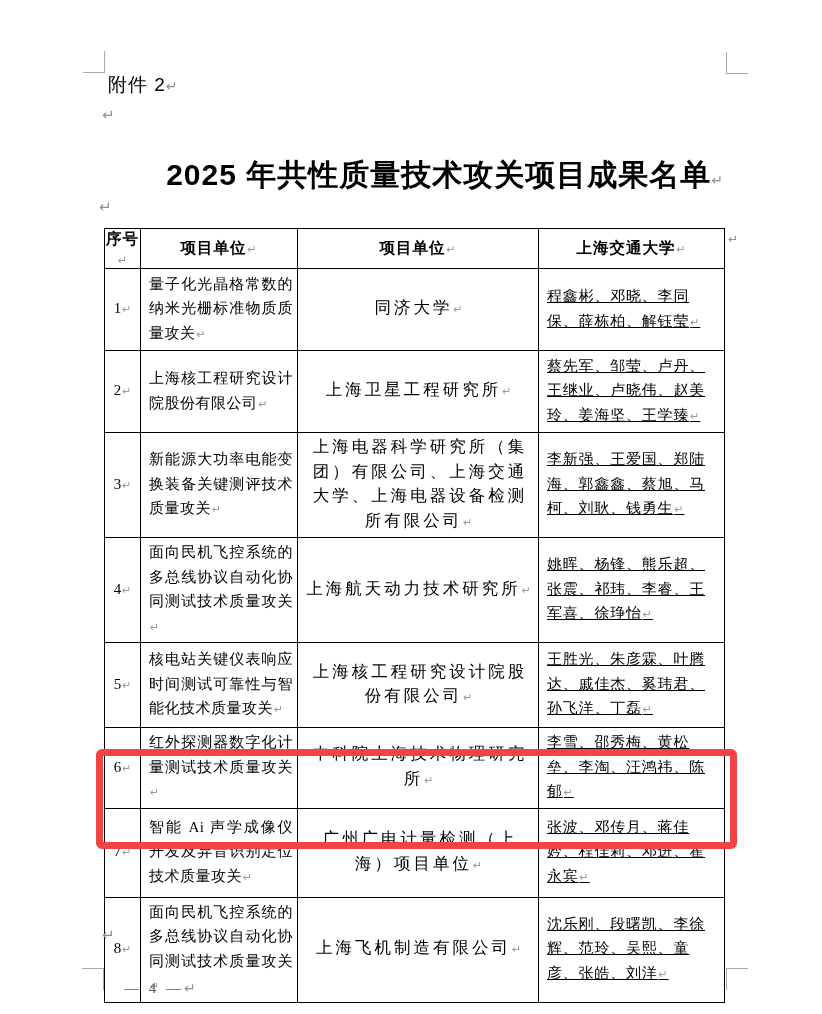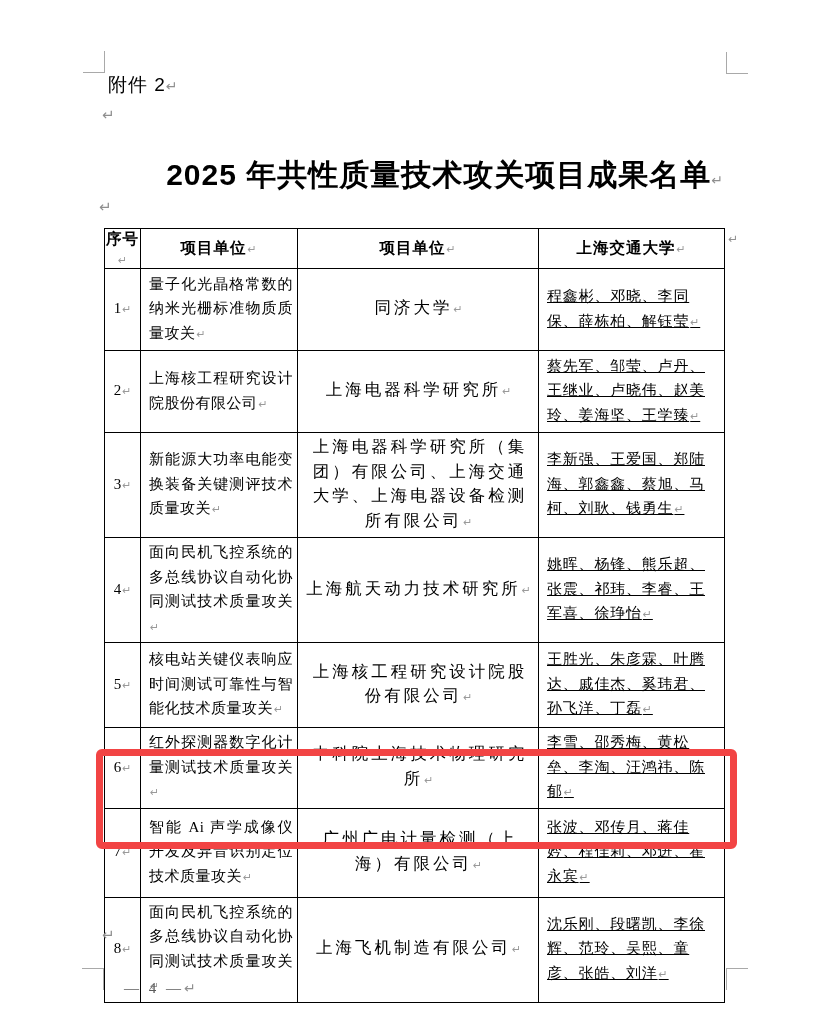--- a/index.html
+++ b/index.html
@@ -113,21 +113,21 @@
     <tbody>
         <tr>
           <td class="no"><span>1</span><span class="cmark">↵</span></td>
           <td class="name"><span>量子化光晶格常数的纳米光栅标准物质质量攻关</span><span class="cmark">↵</span></td>
           <td class="unit"><span>同济大学</span><span class="cmark">↵</span></td>
           <td class="members"><span>程鑫彬、邓晓、李同保、薛栋柏、解钰莹</span><span class="cmark">↵</span></td>
         </tr>
         <tr>
           <td class="no"><span>2</span><span class="cmark">↵</span></td>
           <td class="name"><span>上海核工程研究设计院股份有限公司</span><span class="cmark">↵</span></td>
-          <td class="unit"><span>上海电器科学研究所</span><span class="cmark">↵</span></td>
+          <td class="unit"><span>上海卫星工程研究所</span><span class="cmark">↵</span></td>
           <td class="members"><span>蔡先军、邹莹、卢丹、王继业、卢晓伟、赵美玲、姜海坚、王学臻</span><span class="cmark">↵</span></td>
         </tr>
         <tr>
           <td class="no"><span>3</span><span class="cmark">↵</span></td>
           <td class="name"><span>新能源大功率电能变换装备关键测评技术质量攻关</span><span class="cmark">↵</span></td>
           <td class="unit"><span>上海电器科学研究所（集团）有限公司、上海交通大学、上海电器设备检测所有限公司</span><span class="cmark">↵</span></td>
           <td class="members"><span>李新强、王爱国、郑陆海、郭鑫鑫、蔡旭、马柯、刘耿、钱勇生</span><span class="cmark">↵</span></td>
         </tr>
         <tr>
           <td class="no"><span>4</span><span class="cmark">↵</span></td>
@@ -143,21 +143,21 @@
         </tr>
         <tr>
           <td class="no"><span>6</span><span class="cmark">↵</span></td>
           <td class="name"><span>红外探测器数字化计量测试技术质量攻关</span><span class="cmark">↵</span></td>
           <td class="unit"><span>中科院上海技术物理研究所</span><span class="cmark">↵</span></td>
           <td class="members"><span>李雪、邵秀梅、黄松垒、李淘、汪鸿祎、陈郁</span><span class="cmark">↵</span></td>
         </tr>
         <tr>
           <td class="no"><span>7</span><span class="cmark">↵</span></td>
           <td class="name"><span>智能 Ai 声学成像仪开发及异音识别定位技术质量攻关</span><span class="cmark">↵</span></td>
-          <td class="unit"><span>广州广电计量检测（上海）有限公司</span><span class="cmark">↵</span></td>
+          <td class="unit"><span>广州广电计量检测（上海）项目单位</span><span class="cmark">↵</span></td>
           <td class="members"><span>张波、邓传月、蒋佳妗、程佳莉、邓进、霍永宾</span><span class="cmark">↵</span></td>
         </tr>
         <tr>
           <td class="no"><span>8</span><span class="cmark">↵</span></td>
           <td class="name"><span>面向民机飞控系统的多总线协议自动化协同测试技术质量攻关</span><span class="cmark">↵</span></td>
           <td class="unit"><span>上海飞机制造有限公司</span><span class="cmark">↵</span></td>
           <td class="members"><span>沈乐刚、段曙凯、李徐辉、范玲、吴熙、童彦、张皓、刘洋</span><span class="cmark">↵</span></td>
         </tr>
       </tbody>
   </table>

